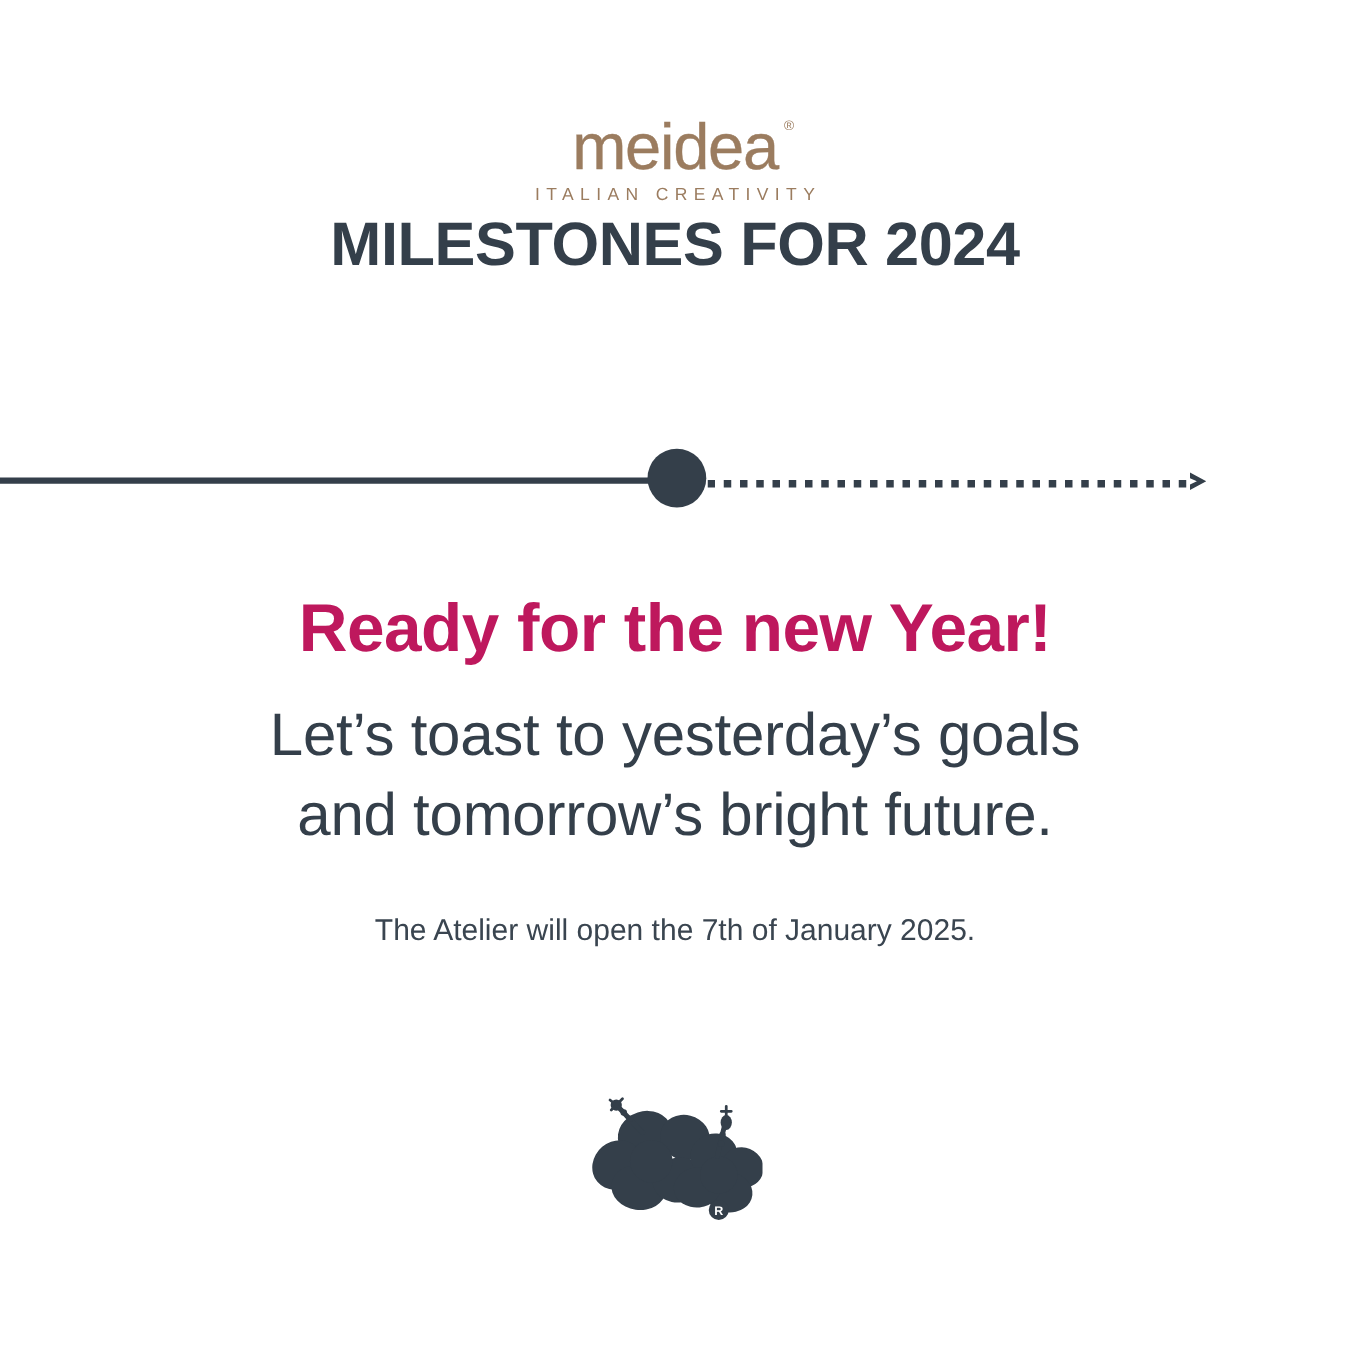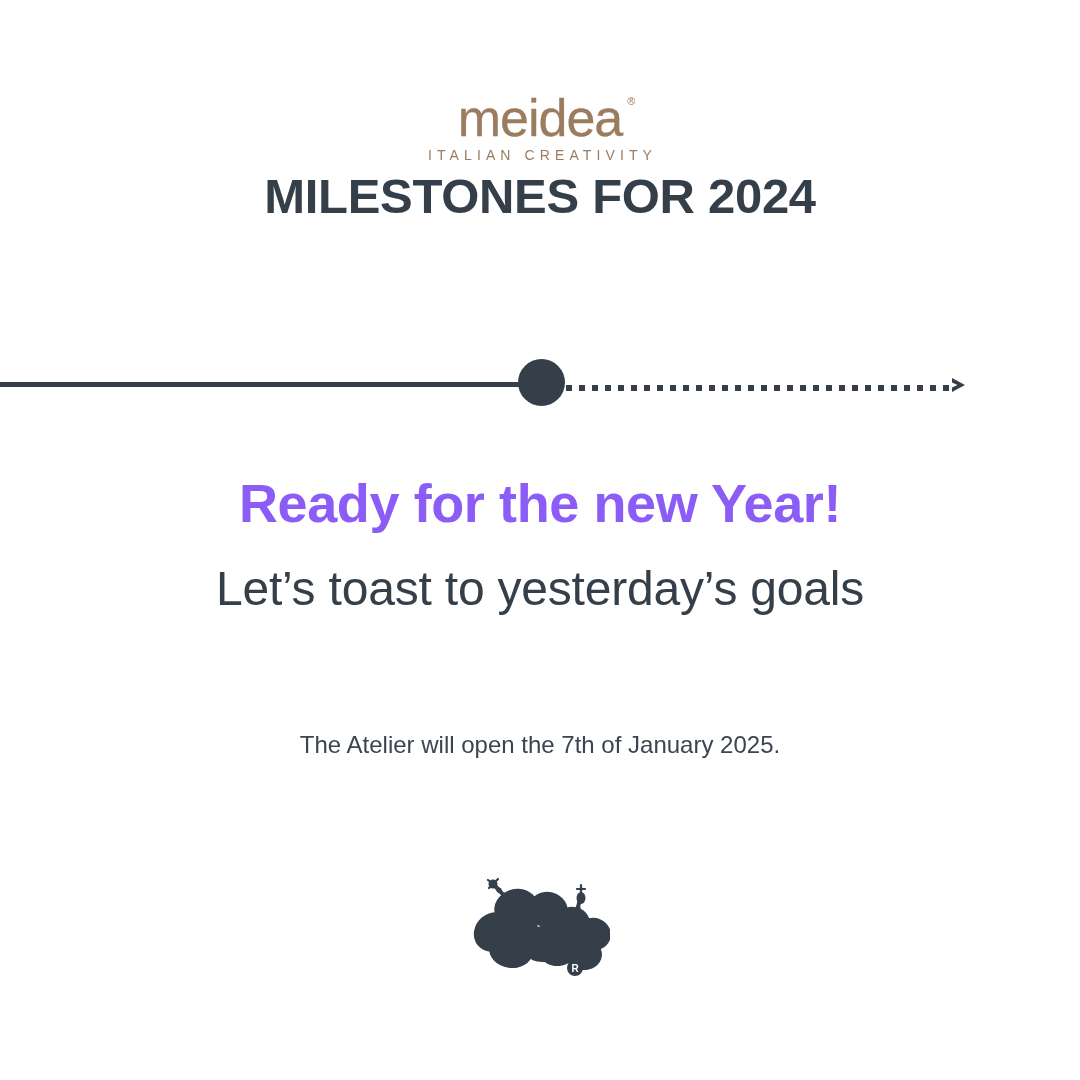--- a/index.html
+++ b/index.html
@@ -131,21 +131,21 @@
   .headline {
     position: absolute;
     top: 470px;
     left: 0;
     width: 1080px;
     text-align: center;
     font-size: 54px;
     line-height: 66px;
     font-weight: 700;
     letter-spacing: -0.4px;
-    color: #8b5cf6;
+    color: #be185d;
   }
 
   
   .subheadline {
     position: absolute;
     top: 557px;
     left: 0;
     width: 1080px;
     text-align: center;
     font-size: 48px;
@@ -214,20 +214,21 @@
       <svg width="24" height="24" viewBox="0 0 24 24" aria-hidden="true">
         <path d="M4 5 L17 12 L4 19 L4 14.5 L9.5 12 L4 9.5 Z" fill="#343f4a"></path>
       </svg>
     </div>
   </div>
 
   <div class="headline">Ready for the new Year!</div>
 
   <div class="subheadline">
     <span class="sub-line">Let’s toast to yesterday’s goals</span>
+    <span class="sub-line">and tomorrow’s bright future.</span>
   </div>
 
   <div class="note">
     <span class="note-line">The Atelier will open the 7th of January 2025.</span>
   </div>
 
   <div class="flower-mark">
     <svg width="140" height="105" viewBox="0 0 140 105" aria-hidden="true">
       <g fill="#343f4a">
 

